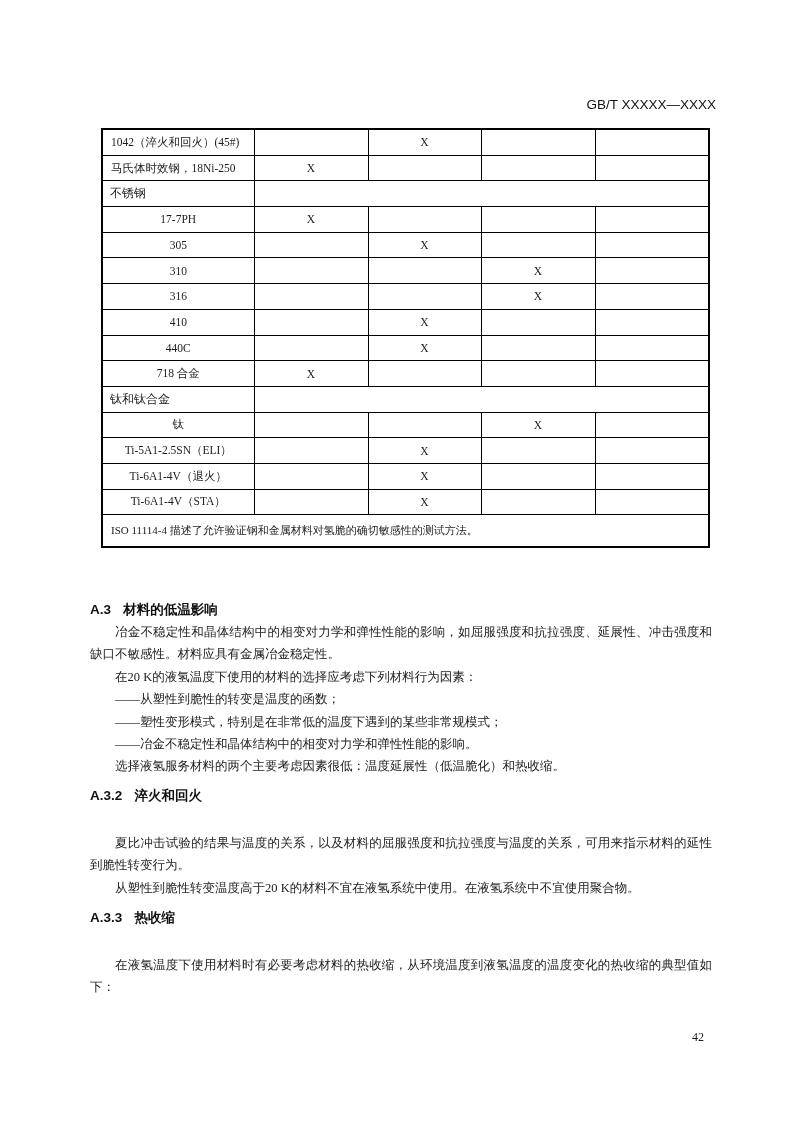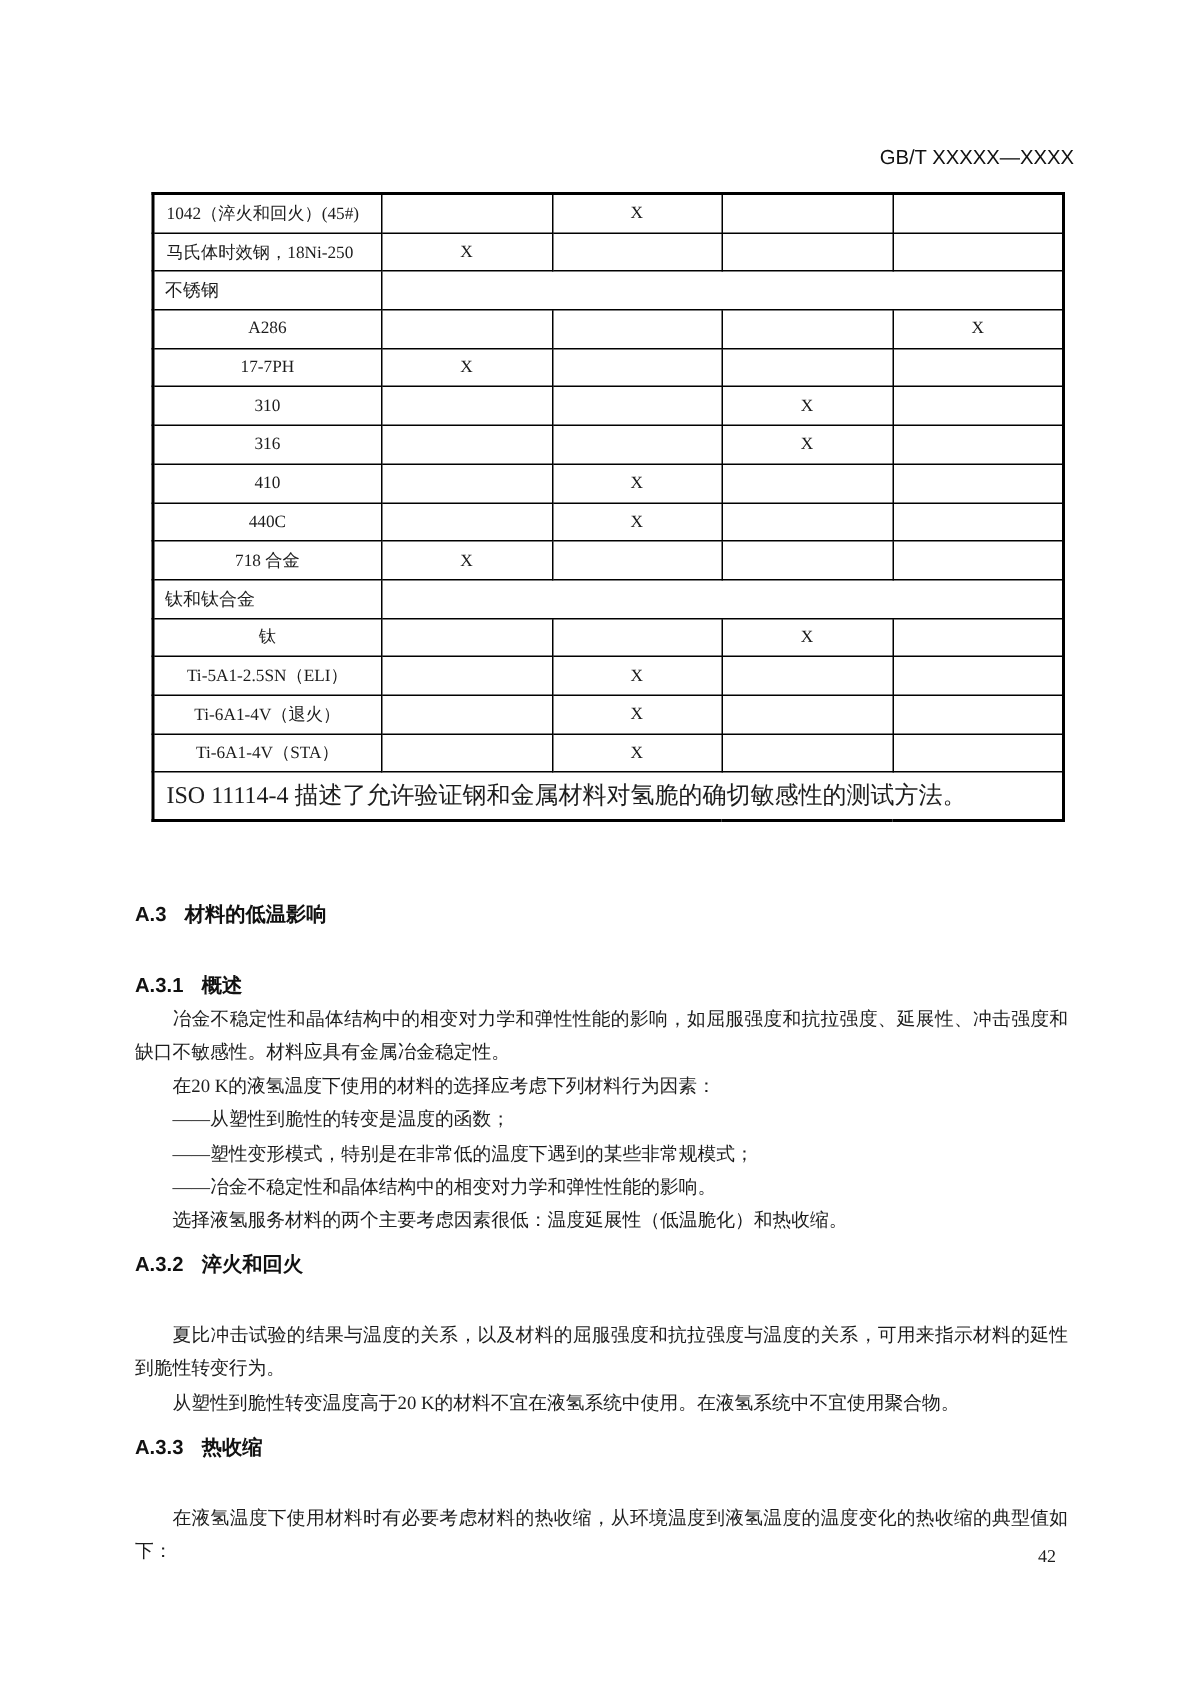--- a/index.html
+++ b/index.html
@@ -12,21 +12,21 @@
   .tbl-wrap{position:absolute;top:128px;left:101px;}
   table{border-collapse:collapse;table-layout:fixed;width:607px;
         border:2px solid #000;}
   td{border:1px solid #000;height:24.7px;vertical-align:middle;
      font-size:11.5px;padding:0;overflow:hidden;white-space:nowrap;}
   td.mat{text-align:center;}
   td.mat.left{text-align:left;padding-left:8px;}
   td.sec{font-family:"Liberation Sans","DejaVu Sans",sans-serif;
          font-weight:normal;font-size:12px;text-align:left;padding-left:7px;}
   td.xc{text-align:center;}
-  td.footnote-cell{height:31px;text-align:left;padding-left:8px;font-size:16px;}
+  td.footnote-cell{height:31px;text-align:left;padding-left:8px;font-size:11px;}
 
   .content{position:absolute;top:601px;left:90px;width:622px;}
   h2,h3{margin:0;font-family:"Liberation Sans","DejaVu Sans",sans-serif;
         font-size:13.5px;font-weight:bold;line-height:18px;color:#111;}
   h3.a31{margin-top:29px;}
   h3.a32{margin-top:9px;}
   h3.a33{margin-top:10px;}
   .hnum{margin-right:0.9em;}
   p.para{margin:0;font-size:12.5px;line-height:22.4px;text-indent:2em;
          text-align:justify;}
@@ -64,30 +64,30 @@
             <td class="xc">X</td>
             <td class="xc"></td>
             <td class="xc"></td>
             <td class="xc"></td>
           </tr>
           <tr>
             <td class="sec">不锈钢</td>
             <td colspan="4"></td>
           </tr>
           <tr>
-            <td class="mat">A286</td>
+            <td class="mat">17-7PH</td>
+            <td class="xc">X</td>
             <td class="xc"></td>
             <td class="xc"></td>
             <td class="xc"></td>
-            <td class="xc">X</td>
           </tr>
           <tr>
-            <td class="mat">17-7PH</td>
+            <td class="mat">305</td>
+            <td class="xc"></td>
             <td class="xc">X</td>
-            <td class="xc"></td>
             <td class="xc"></td>
             <td class="xc"></td>
           </tr>
           <tr>
             <td class="mat">310</td>
             <td class="xc"></td>
             <td class="xc"></td>
             <td class="xc">X</td>
             <td class="xc"></td>
           </tr>
@@ -158,23 +158,20 @@
         </tr>
       </tbody>
     </table>
   </div>
 
   <div class="content">
     <h2>
       <span class="hnum">A.3</span><span>材料的低温影响</span>
     </h2>
 
-    <h3 class="a31">
-      <span class="hnum">A.3.1</span><span>概述</span>
-    </h3>
     <p class="para first">冶金不稳定性和晶体结构中的相变对力学和弹性性能的影响，如屈服强度和抗拉强度、延展性、冲击强度和缺口不敏感性。材料应具有金属冶金稳定性。</p>
     <p class="para">在20 K的液氢温度下使用的材料的选择应考虑下列材料行为因素：</p>
     <p class="para">——从塑性到脆性的转变是温度的函数；</p>
     <p class="para">——塑性变形模式，特别是在非常低的温度下遇到的某些非常规模式；</p>
     <p class="para">——冶金不稳定性和晶体结构中的相变对力学和弹性性能的影响。</p>
     <p class="para">选择液氢服务材料的两个主要考虑因素很低：温度延展性（低温脆化）和热收缩。</p>
 
     <h3 class="a32">
       <span class="hnum">A.3.2</span><span>淬火和回火</span>
     </h3>

